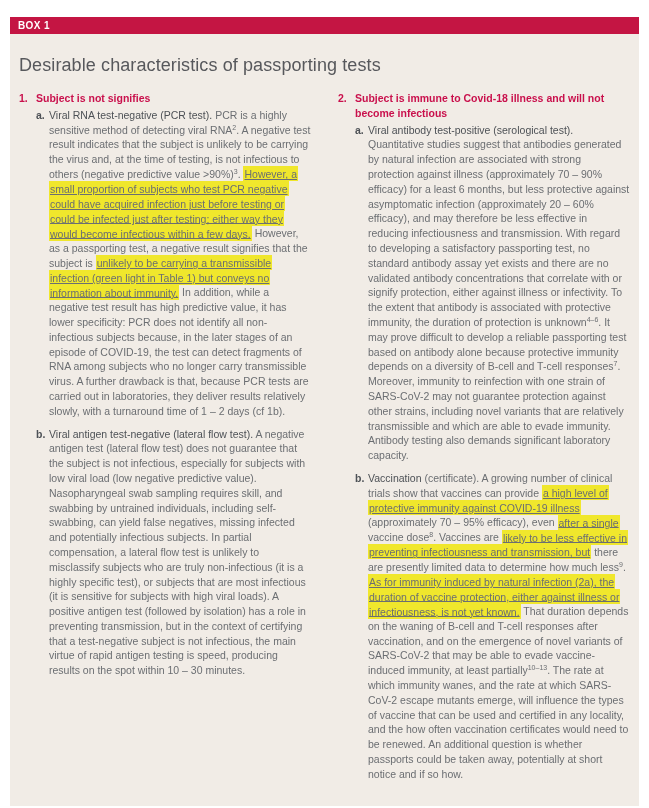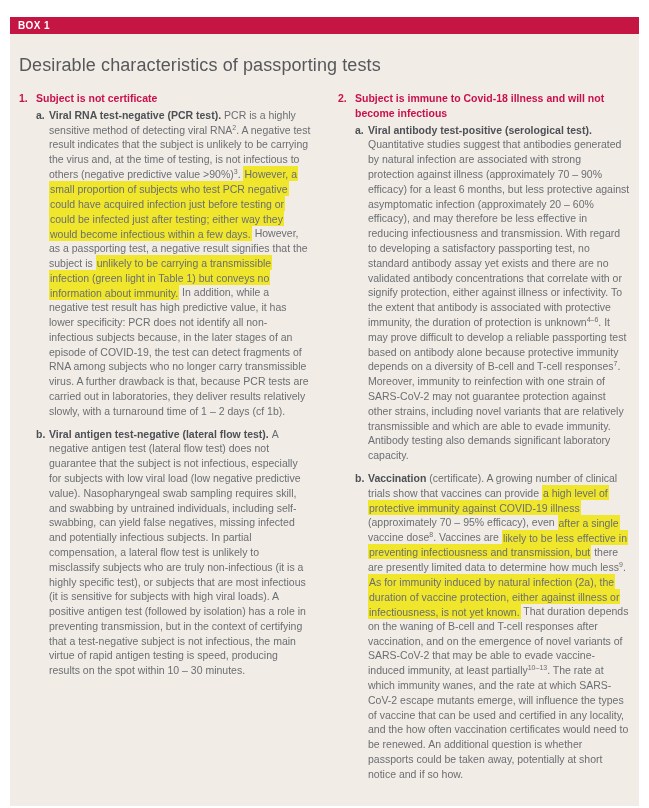--- a/index.html
+++ b/index.html
@@ -82,33 +82,34 @@
     line-height: 14.8px;
   }
   .item-text {
     margin: 0;
     flex: 1;
     font-size: 10.5px;
     line-height: 14.8px;
     color: var(--body-text, #6b6e72);
   }
   .item-text .b {
-    font-weight: bold;
+    font-weight: normal;
     color: var(--bold-text, #4d5156);
   }
   sup {
     font-size: 7px;
     line-height: 0;
     vertical-align: super;
   }
   mark {
     background: var(--highlight, #f0e72c);
     color: inherit;
     padding: 1.5px 1px;
     box-decoration-break: clone;
+    text-decoration: underline;
     -webkit-box-decoration-break: clone;
   }
 </style>
 </head>
 <body>
 
 <div class="page">
   <div class="box">
 
     <div class="box-bar">
@@ -117,21 +118,21 @@
 
     <div class="box-body">
 
       <h1 class="box-title">Desirable characteristics of passporting tests</h1>
 
       <div class="cols">
 
         <section class="col">
           <div class="col-head">
             <span class="col-num">1.</span>
-            <span class="col-heading-text">Subject is not certificate</span>
+            <span class="col-heading-text">Subject is not signifies</span>
           </div>
           <div class="item">
             <span class="item-letter">a.</span>
             <p class="item-text"><span class="b">Viral RNA test-negative (PCR test). </span><span>PCR is a highly sensitive method of detecting viral RNA</span><span><sup>2</sup></span><span>. A negative test result indicates that the subject is unlikely to be carrying the virus and, at the time of testing, is not infectious to others (negative predictive value &gt;90%)</span><span><sup>3</sup></span><span>. </span><mark>However, a small proportion of subjects who test PCR negative could have acquired infection just before testing or could be infected just after testing; either way they would become infectious within a few days.</mark><span> However, as a passporting test, a negative result signifies that the subject is </span><mark>unlikely to be carrying a transmissible infection (green light in Table 1) but conveys no information about immunity.</mark><span> In addition, while a negative test result has high predictive value, it has lower specificity: PCR does not identify all non-infectious subjects because, in the later stages of an episode of COVID-19, the test can detect fragments of RNA among subjects who no longer carry transmissible virus. A further drawback is that, because PCR tests are carried out in laboratories, they deliver results relatively slowly, with a turnaround time of 1 – 2 days (cf 1b).</span></p>
           </div>
           <div class="item">
             <span class="item-letter">b.</span>
             <p class="item-text"><span class="b">Viral antigen test-negative (lateral flow test). </span><span>A negative antigen test (lateral flow test) does not guarantee that the subject is not infectious, especially for subjects with low viral load (low negative predictive value). Nasopharyngeal swab sampling requires skill, and swabbing by untrained individuals, including self-swabbing, can yield false negatives, missing infected and potentially infectious subjects. In partial compensation, a lateral flow test is unlikely to misclassify subjects who are truly non-infectious (it is a highly specific test), or subjects that are most infectious (it is sensitive for subjects with high viral loads). A positive antigen test (followed by isolation) has a role in preventing transmission, but in the context of certifying that a test-negative subject is not infectious, the main virtue of rapid antigen testing is speed, producing results on the spot within 10 – 30 minutes.</span></p>
           </div>
         </section>

